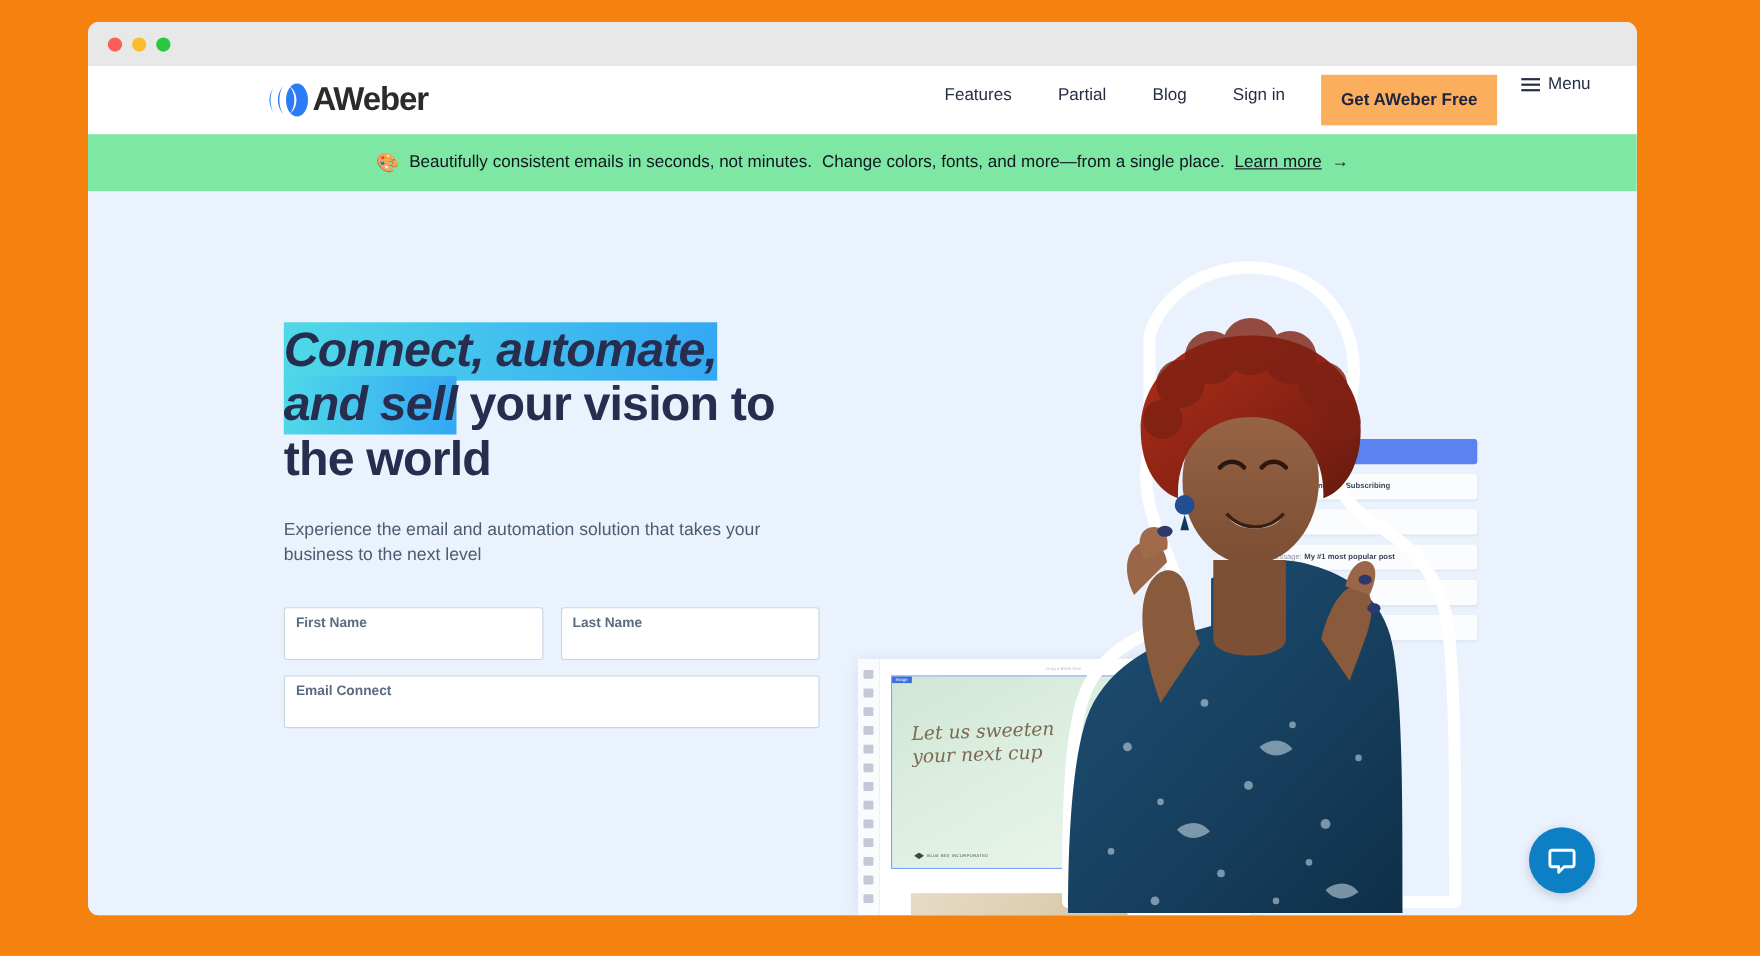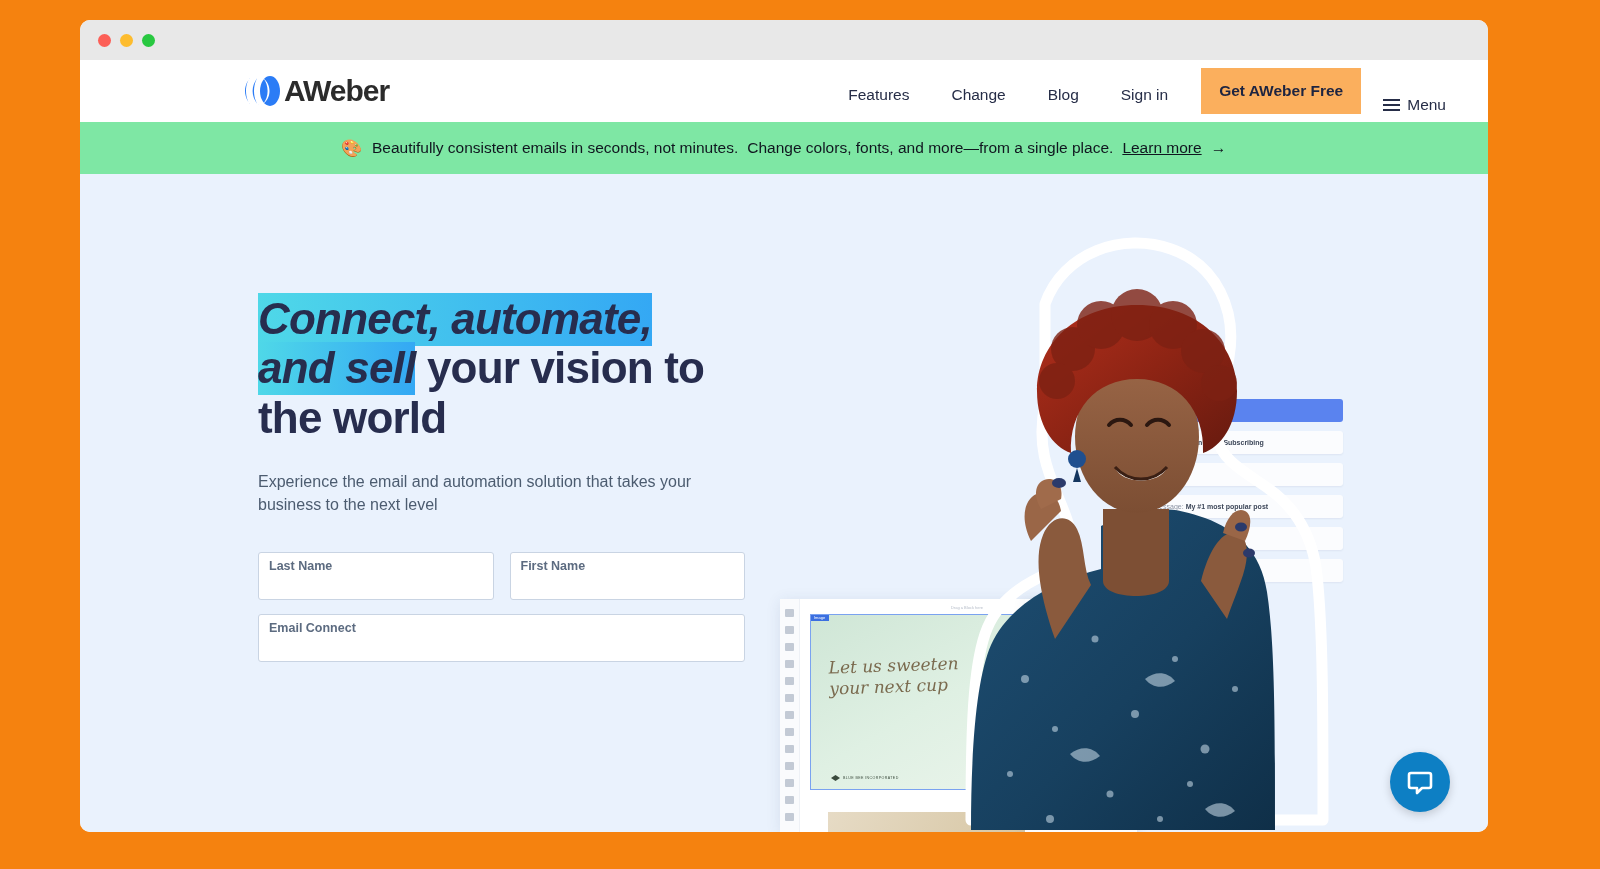--- a/index.html
+++ b/index.html
@@ -39,21 +39,21 @@
     padding: 0 42px 0 160px;
   }
   .logo { display: flex; align-items: center; gap: 2px; }
   .logo-mark { width: 42px; height: 32px; }
   .logo-text {
     font-size: 30px; font-weight: bold;
     color: #2b2b2b; letter-spacing: -1px; text-align: right;
   }
   .nav-links {
     margin-left: auto;
-    display: flex; align-items: flex-end; gap: 0px;
+    display: flex; align-items: flex-start; gap: 0px;
   }
   .nav-link {
     font-size: 15.5px; color: #262d47;
     padding: 10px 21px; cursor: pointer;
     white-space: nowrap;
   }
   .nav-cta {
     background: #fbaf5d; color: #1d2440;
     font-size: 15.5px; font-weight: bold;
     padding: 14px 18px; margin-left: 12px;
@@ -296,21 +296,21 @@
           <path d="M14 16c0-7.5 2.8-13 5-14.5-1.8 1.5-6.4 6.8-6.4 14.5S17.2 29 19 30.5C16.8 29 14 23.5 14 16z" fill="#2b7cf6"></path>
           <ellipse cx="30" cy="16" rx="10" ry="15" fill="#2b7cf6"></ellipse>
           <path d="M23 3c4 3 6.5 7.6 6.5 13S27 26 23 29c3.2-3.6 4.6-8.2 4.6-13S26.2 6.6 23 3z" fill="#ffffff"></path>
         </svg>
       </span>
       <span class="logo-text">AWeber</span>
     </div>
 
     <div class="nav-links">
       <span class="nav-link">Features</span>
-      <span class="nav-link">Change</span>
+      <span class="nav-link">Partial</span>
       <span class="nav-link">Blog</span>
       <span class="nav-link">Sign in</span>
       <span class="nav-cta">Get AWeber Free</span>
       <span class="nav-menu">
         <span class="hamburger">
           <span></span>
             <span></span>
             <span></span>
         </span>
         <span>Menu</span>
@@ -333,25 +333,25 @@
         <span class="hl">Connect, automate,</span><br>
         <span class="hl">and sell</span><span> your vision to</span><br>
         <span>the world</span>
       </h1>
 
       <p class="sub">Experience the email and automation solution that takes your business to the next level</p>
 
       <div class="form">
         <div class="row">
           <div class="field">
-            <div class="field-label">Last Name</div>
+            <div class="field-label">First Name</div>
             <input class="field-input" type="text" value="" style="">
           </div>
           <div class="field">
-            <div class="field-label">First Name</div>
+            <div class="field-label">Last Name</div>
             <input class="field-input" type="text" value="" style="">
           </div>
         </div>
         <div class="field full">
           <div class="field-label">Email Connect</div>
           <input class="field-input" type="text" value="" style="">
         </div>
       </div>
     </div>
 

